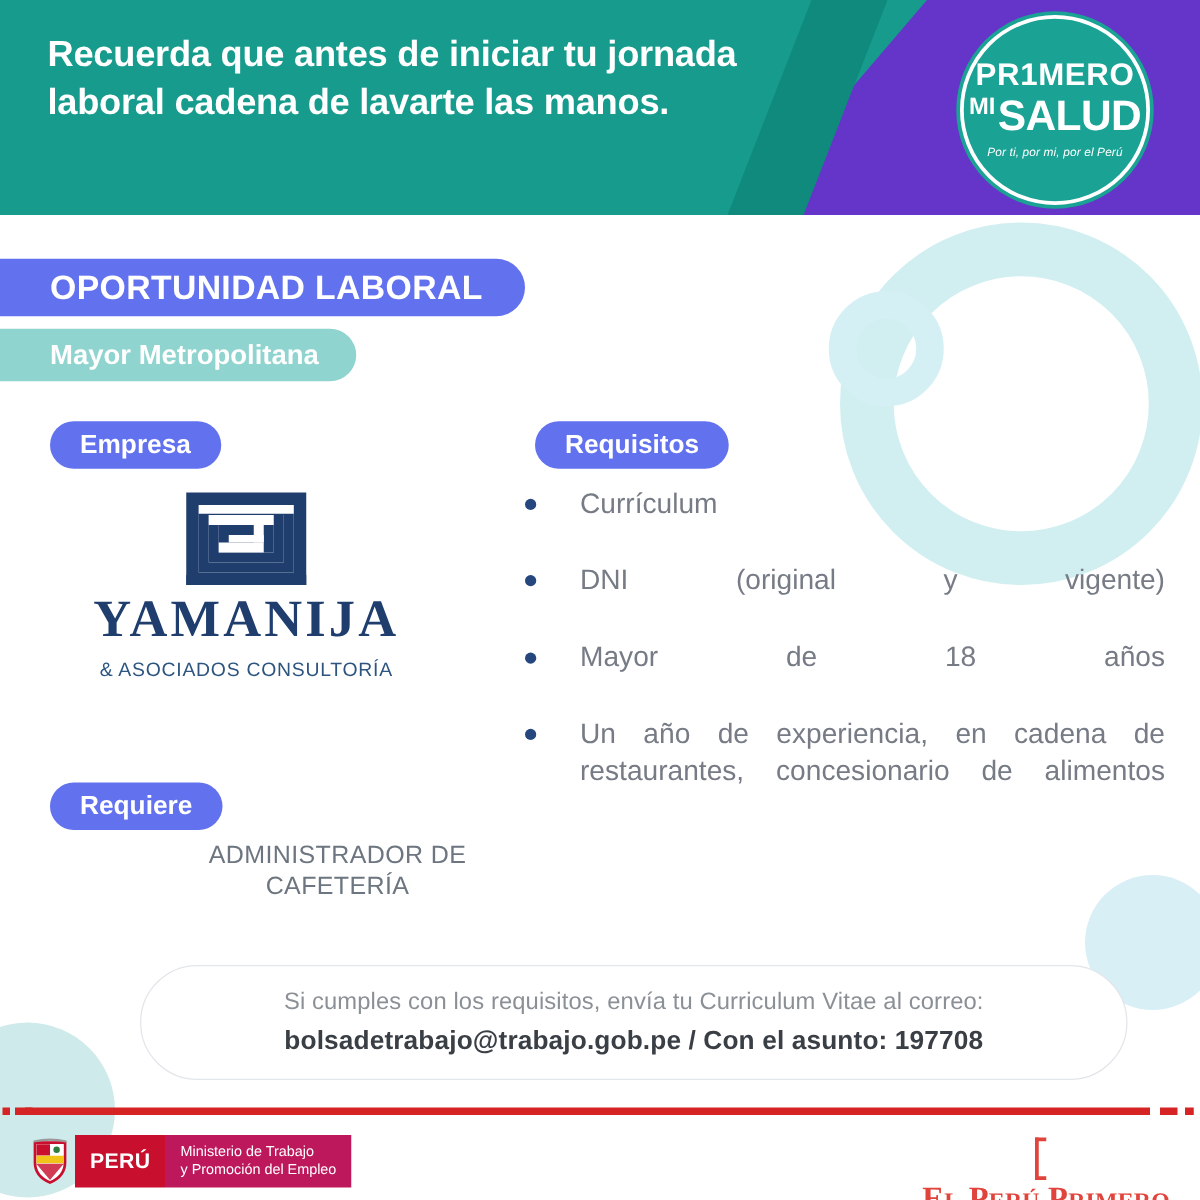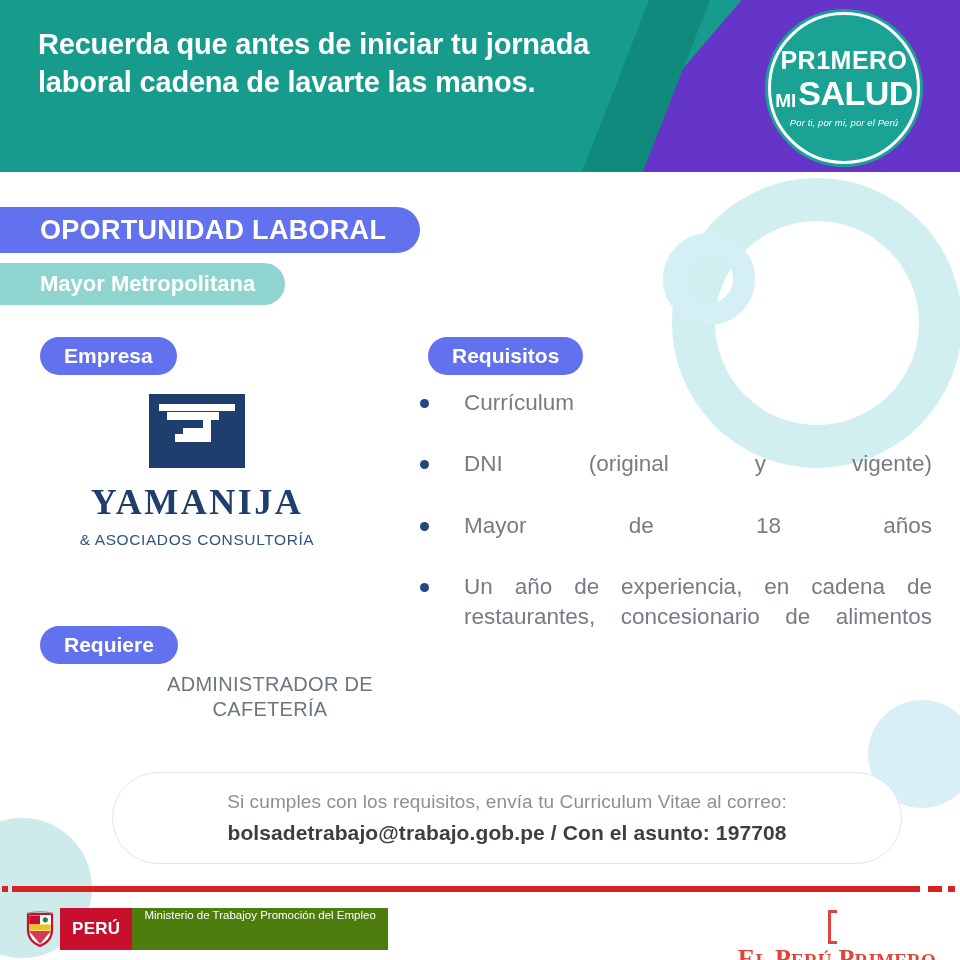--- a/index.html
+++ b/index.html
@@ -51,21 +51,21 @@
     width: 152px; height: 152px;
     border-radius: 50%;
     background: #1aa294;
     border: 3px solid #ffffff;
     box-shadow: 0 0 0 3px #1aa294;
     display: flex; flex-direction: column;
     align-items: center; justify-content: center;
     color: #ffffff;
   }
   .badge-l1 { font-size: 25px; font-weight: bold; letter-spacing: 0.5px; line-height: 1; }
-  .badge-l2 { display: flex; align-items: flex-end; gap: 2px; line-height: 1; margin-top: 3px; }
+  .badge-l2 { display: flex; align-items: flex-start; gap: 2px; line-height: 1; margin-top: 3px; }
   .badge-mi { font-size: 19px; font-weight: bold; }
   .badge-salud { font-size: 34px; font-weight: bold; letter-spacing: -0.5px; }
   .badge-l3 { font-size: 9.5px; margin-top: 7px; font-style: italic; letter-spacing: 0.1px; }
 
   
   .ring-big {
     position: absolute; left: 672px; top: 178px;
     width: 290px; height: 290px;
     border-radius: 50%;
     border: 43px solid #c9ecef;
@@ -127,23 +127,23 @@
   .pill-requiere { left: 40px; top: 626px; }
 
   
   .company {
     position: absolute; left: 22px; top: 392px;
     width: 350px;
     display: flex; flex-direction: column; align-items: center;
   }
   .logo-mark { width: 104px; height: 78px; }
   .company-name {
-    margin-top: 14px;
+    margin-top: 5px;
     font-family: "Liberation Serif", "DejaVu Serif", serif;
-    font-size: 36px;
+    font-size: 42px;
     font-weight: bold;
     letter-spacing: 2.5px;
     color: #1f3e6e;
     line-height: 1;
   }
   .company-tag {
     margin-top: 11px;
     font-size: 15.5px;
     letter-spacing: 0.6px;
     color: #2d5580;
@@ -229,23 +229,23 @@
     width: 40px; display: flex; align-items: center; justify-content: center;
   }
   .gov-peru {
     background: #c8102e; color: #ffffff;
     font-size: 17px; font-weight: bold;
     display: flex; align-items: center; justify-content: center;
     padding: 9px 12px;
     letter-spacing: 0.3px;
   }
   .gov-min {
-    background: #4d7c0f; color: #ffffff;
+    background: #be185d; color: #ffffff;
     font-size: 11.5px;
-    display: flex; flex-direction: row; justify-content: center;
+    display: flex; flex-direction: column; justify-content: center;
     padding: 0 12px;
     line-height: 1.22;
   }
 
   .peru-primero {
     position: absolute; right: 24px; top: 910px;
     display: flex; align-items: center;
     color: #e0443c;
     font-family: "Liberation Serif", "DejaVu Serif", serif;
     font-weight: bold;

